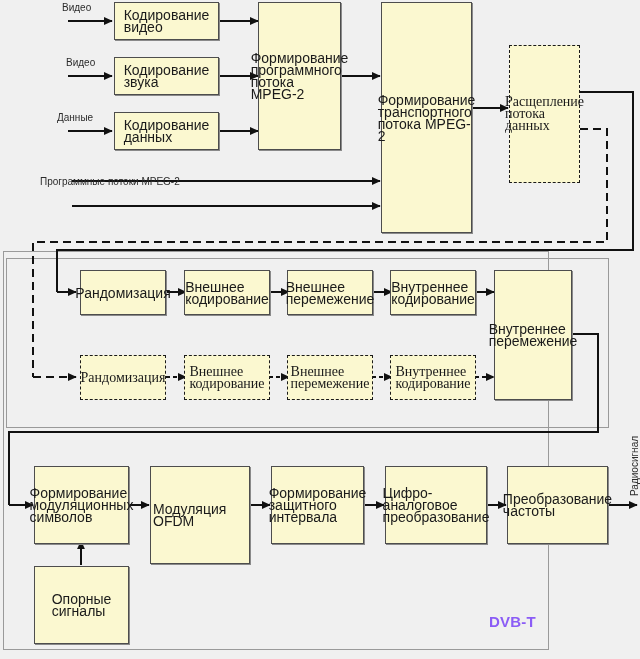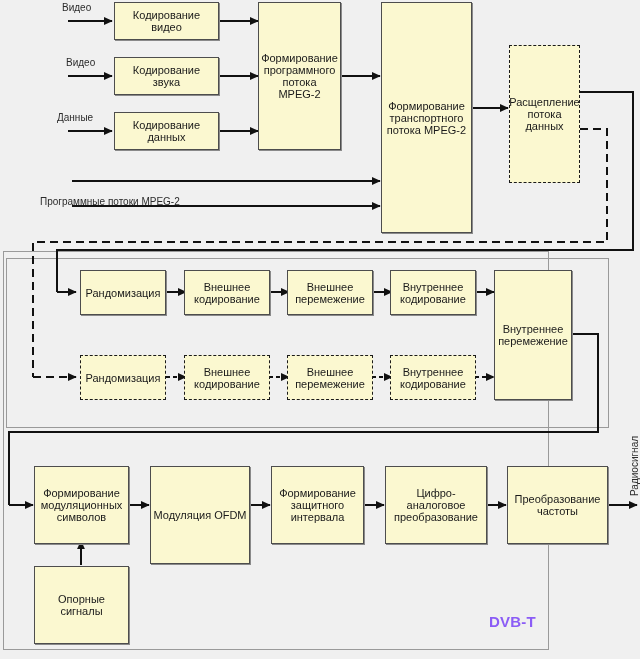--- a/index.html
+++ b/index.html
@@ -11,30 +11,30 @@
     position:relative;
   }
   #stage{position:absolute;left:0;top:0;width:640px;height:659px;}
   svg.layer{position:absolute;left:0;top:0;width:640px;height:659px;pointer-events:none;}
   .box{
     position:absolute;
     background:#FBF8D0;
     border:1px solid #4d4d4d;
     box-shadow:1px 1px 0 #8a8a8a;
     display:flex;align-items:center;justify-content:center;
-    text-align:center;
     color:#1a1a1a;
-    font-size:11px;
+    font-size:14px;
     line-height:12px;
     box-sizing:border-box;
     padding:1px 2px;
   }
   .box.dashed{
     border:1.5px dashed #1a1a1a;
     box-shadow:none;
+    font-family:Liberation Serif, serif;
   }
   .lbl{
     position:absolute;
     color:#2b2b2b;
     font-size:10px;
     line-height:12px;
     white-space:nowrap;
   }
   .lbl.vert{
     transform:rotate(-90deg);
@@ -137,21 +137,21 @@
   <div class="box" style="left:258px;top:2px;width:83px;height:148px;white-space:pre-line;">Формирование
 программного
 потока
 MPEG-2</div>
   <div class="box" style="left:381px;top:2px;width:91px;height:231px;white-space:pre-line;">Формирование
 транспортного
 потока MPEG-2</div>
   <div class="box dashed" style="left:509px;top:45px;width:71px;height:138px;white-space:pre-line;">Расщепление
 потока данных</div>
 
-  <div class="lbl" style="left:40px;top:196px;">Программные потоки MPEG-2</div>
+  <div class="lbl" style="left:40px;top:176px;">Программные потоки MPEG-2</div>
 
   <div class="box" style="left:80px;top:270px;width:86px;height:45px;white-space:pre-line;">Рандомизация</div>
   <div class="box" style="left:184px;top:270px;width:86px;height:45px;white-space:pre-line;">Внешнее
 кодирование</div>
   <div class="box" style="left:287px;top:270px;width:86px;height:45px;white-space:pre-line;">Внешнее
 перемежение</div>
   <div class="box" style="left:390px;top:270px;width:86px;height:45px;white-space:pre-line;">Внутреннее
 кодирование</div>
 
   <div class="box dashed" style="left:80px;top:355px;width:86px;height:45px;white-space:pre-line;">Рандомизация</div>

